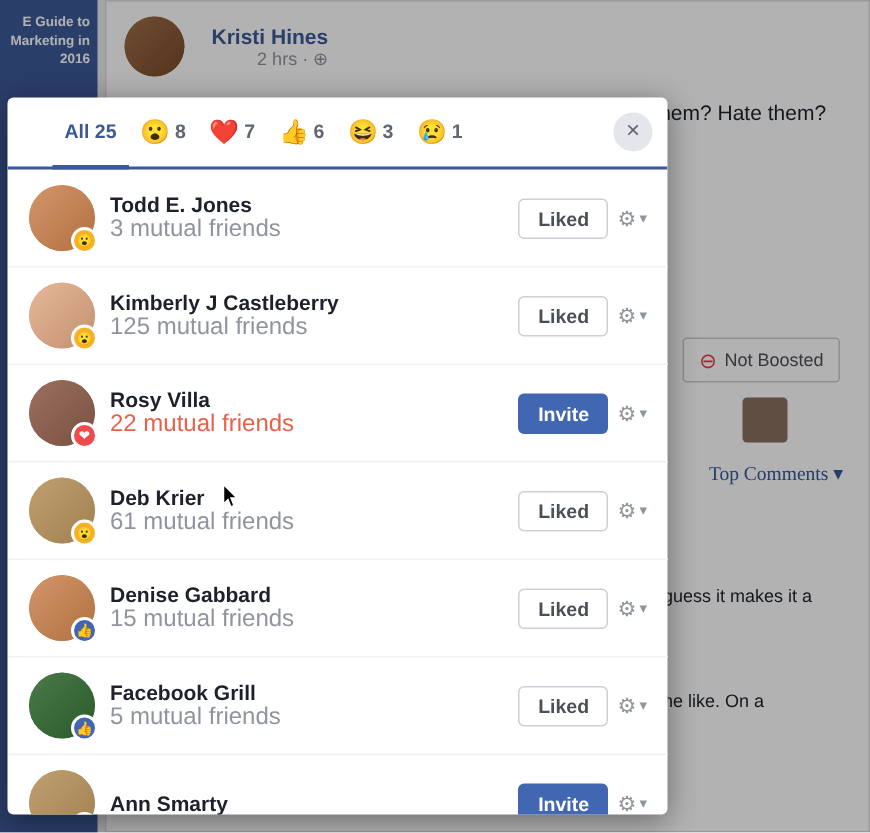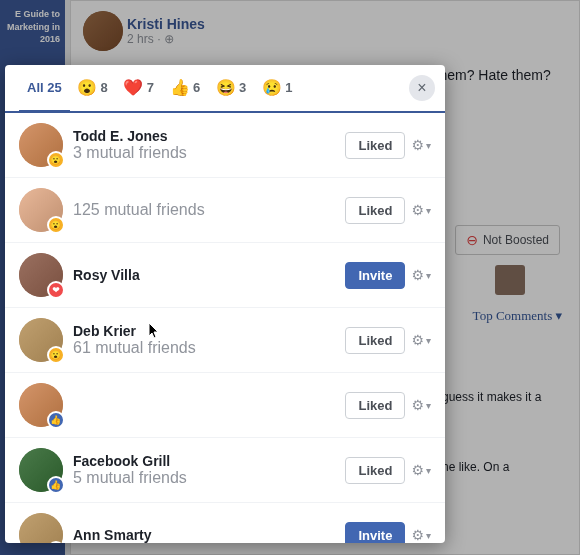--- a/index.html
+++ b/index.html
@@ -27,21 +27,21 @@
       width: 510px;
       height: 555px;
       background: #fff;
       border: 1px solid #ddd;
     }
 
     .bg-post-header {
       padding: 10px 12px;
       display: flex;
       align-items: center;
-      gap: 4px;
+      gap: 18px;
     }
 
     .bg-avatar {
       width: 40px; height: 40px;
       border-radius: 50%;
       background: #8b5e3c;
       overflow: hidden;
       flex-shrink: 0;
     }
 
@@ -53,20 +53,21 @@
 
     .bg-post-name {
       font-size: 14px;
       font-weight: 700;
       color: #3b5998;
     }
 
     .bg-post-meta {
       font-size: 12px;
       color: #90949c;
+      text-align: right;
     }
 
     .bg-post-text {
       padding: 6px 12px;
       font-size: 14px;
       color: #1d2129;
     }
 
     .not-boosted-btn {
       background: #fff;
@@ -151,20 +152,21 @@
       font-size: 13px;
       color: #606770;
       font-weight: 600;
       border-bottom: 3px solid transparent;
       margin-bottom: -2px;
     }
 
     .reaction-tab.active {
       color: #3b5998;
       border-bottom-color: #3b5998;
+      margin-left: 16px;
     }
 
     .reaction-emoji {
       font-size: 16px;
     }
 
     .close-btn {
       position: absolute;
       right: 10px;
       top: 50%;
@@ -405,20 +407,21 @@
       <div class="user-row">
     <div class="user-avatar-wrap">
       <div class="user-avatar avatar-2">
         <div style="width:100%;height:100%;border-radius:50%;background:linear-gradient(135deg, #e8b89a, #c09070);"></div>
       </div>
       <div class="reaction-badge" style="background:#f7b125; font-size:9px; line-height:1; display:flex; align-items:center; justify-content:center; color:#fff;">
         😮
       </div>
     </div>
     <div class="user-info">
+      <div class="user-name">Kimberly J Castleberry</div>
       <div class="mutual-friends ">125 mutual friends</div>
     </div>
     <div class="action-area">
       <button class="liked-btn">Liked</button>
       <div class="gear-dropdown">
         <span class="gear-icon">⚙</span>
         <span class="chevron-down">▾</span>
       </div>
     </div>
   </div>
@@ -426,20 +429,21 @@
     <div class="user-avatar-wrap">
       <div class="user-avatar avatar-3">
         <div style="width:100%;height:100%;border-radius:50%;background:linear-gradient(135deg, #9a7060, #7a5040);"></div>
       </div>
       <div class="reaction-badge" style="background:#f04b4c; font-size:9px; line-height:1; display:flex; align-items:center; justify-content:center; color:#fff;">
         ❤
       </div>
     </div>
     <div class="user-info">
       <div class="user-name">Rosy Villa</div>
+      <div class="mutual-friends highlight">22 mutual friends</div>
     </div>
     <div class="action-area">
       <button class="invite-btn">Invite</button>
       <div class="gear-dropdown">
         <span class="gear-icon">⚙</span>
         <span class="chevron-down">▾</span>
       </div>
     </div>
   </div>
       <div class="user-row">
@@ -466,20 +470,22 @@
       <div class="user-row">
     <div class="user-avatar-wrap">
       <div class="user-avatar avatar-5">
         <div style="width:100%;height:100%;border-radius:50%;background:linear-gradient(135deg, #d4956a, #b07040);"></div>
       </div>
       <div class="reaction-badge" style="background:#4267b2; font-size:9px; line-height:1; display:flex; align-items:center; justify-content:center; color:#fff;">
         👍
       </div>
     </div>
     <div class="user-info">
+      <div class="user-name">Denise Gabbard</div>
+      <div class="mutual-friends ">15 mutual friends</div>
     </div>
     <div class="action-area">
       <button class="liked-btn">Liked</button>
       <div class="gear-dropdown">
         <span class="gear-icon">⚙</span>
         <span class="chevron-down">▾</span>
       </div>
     </div>
   </div>
       <div class="user-row">

